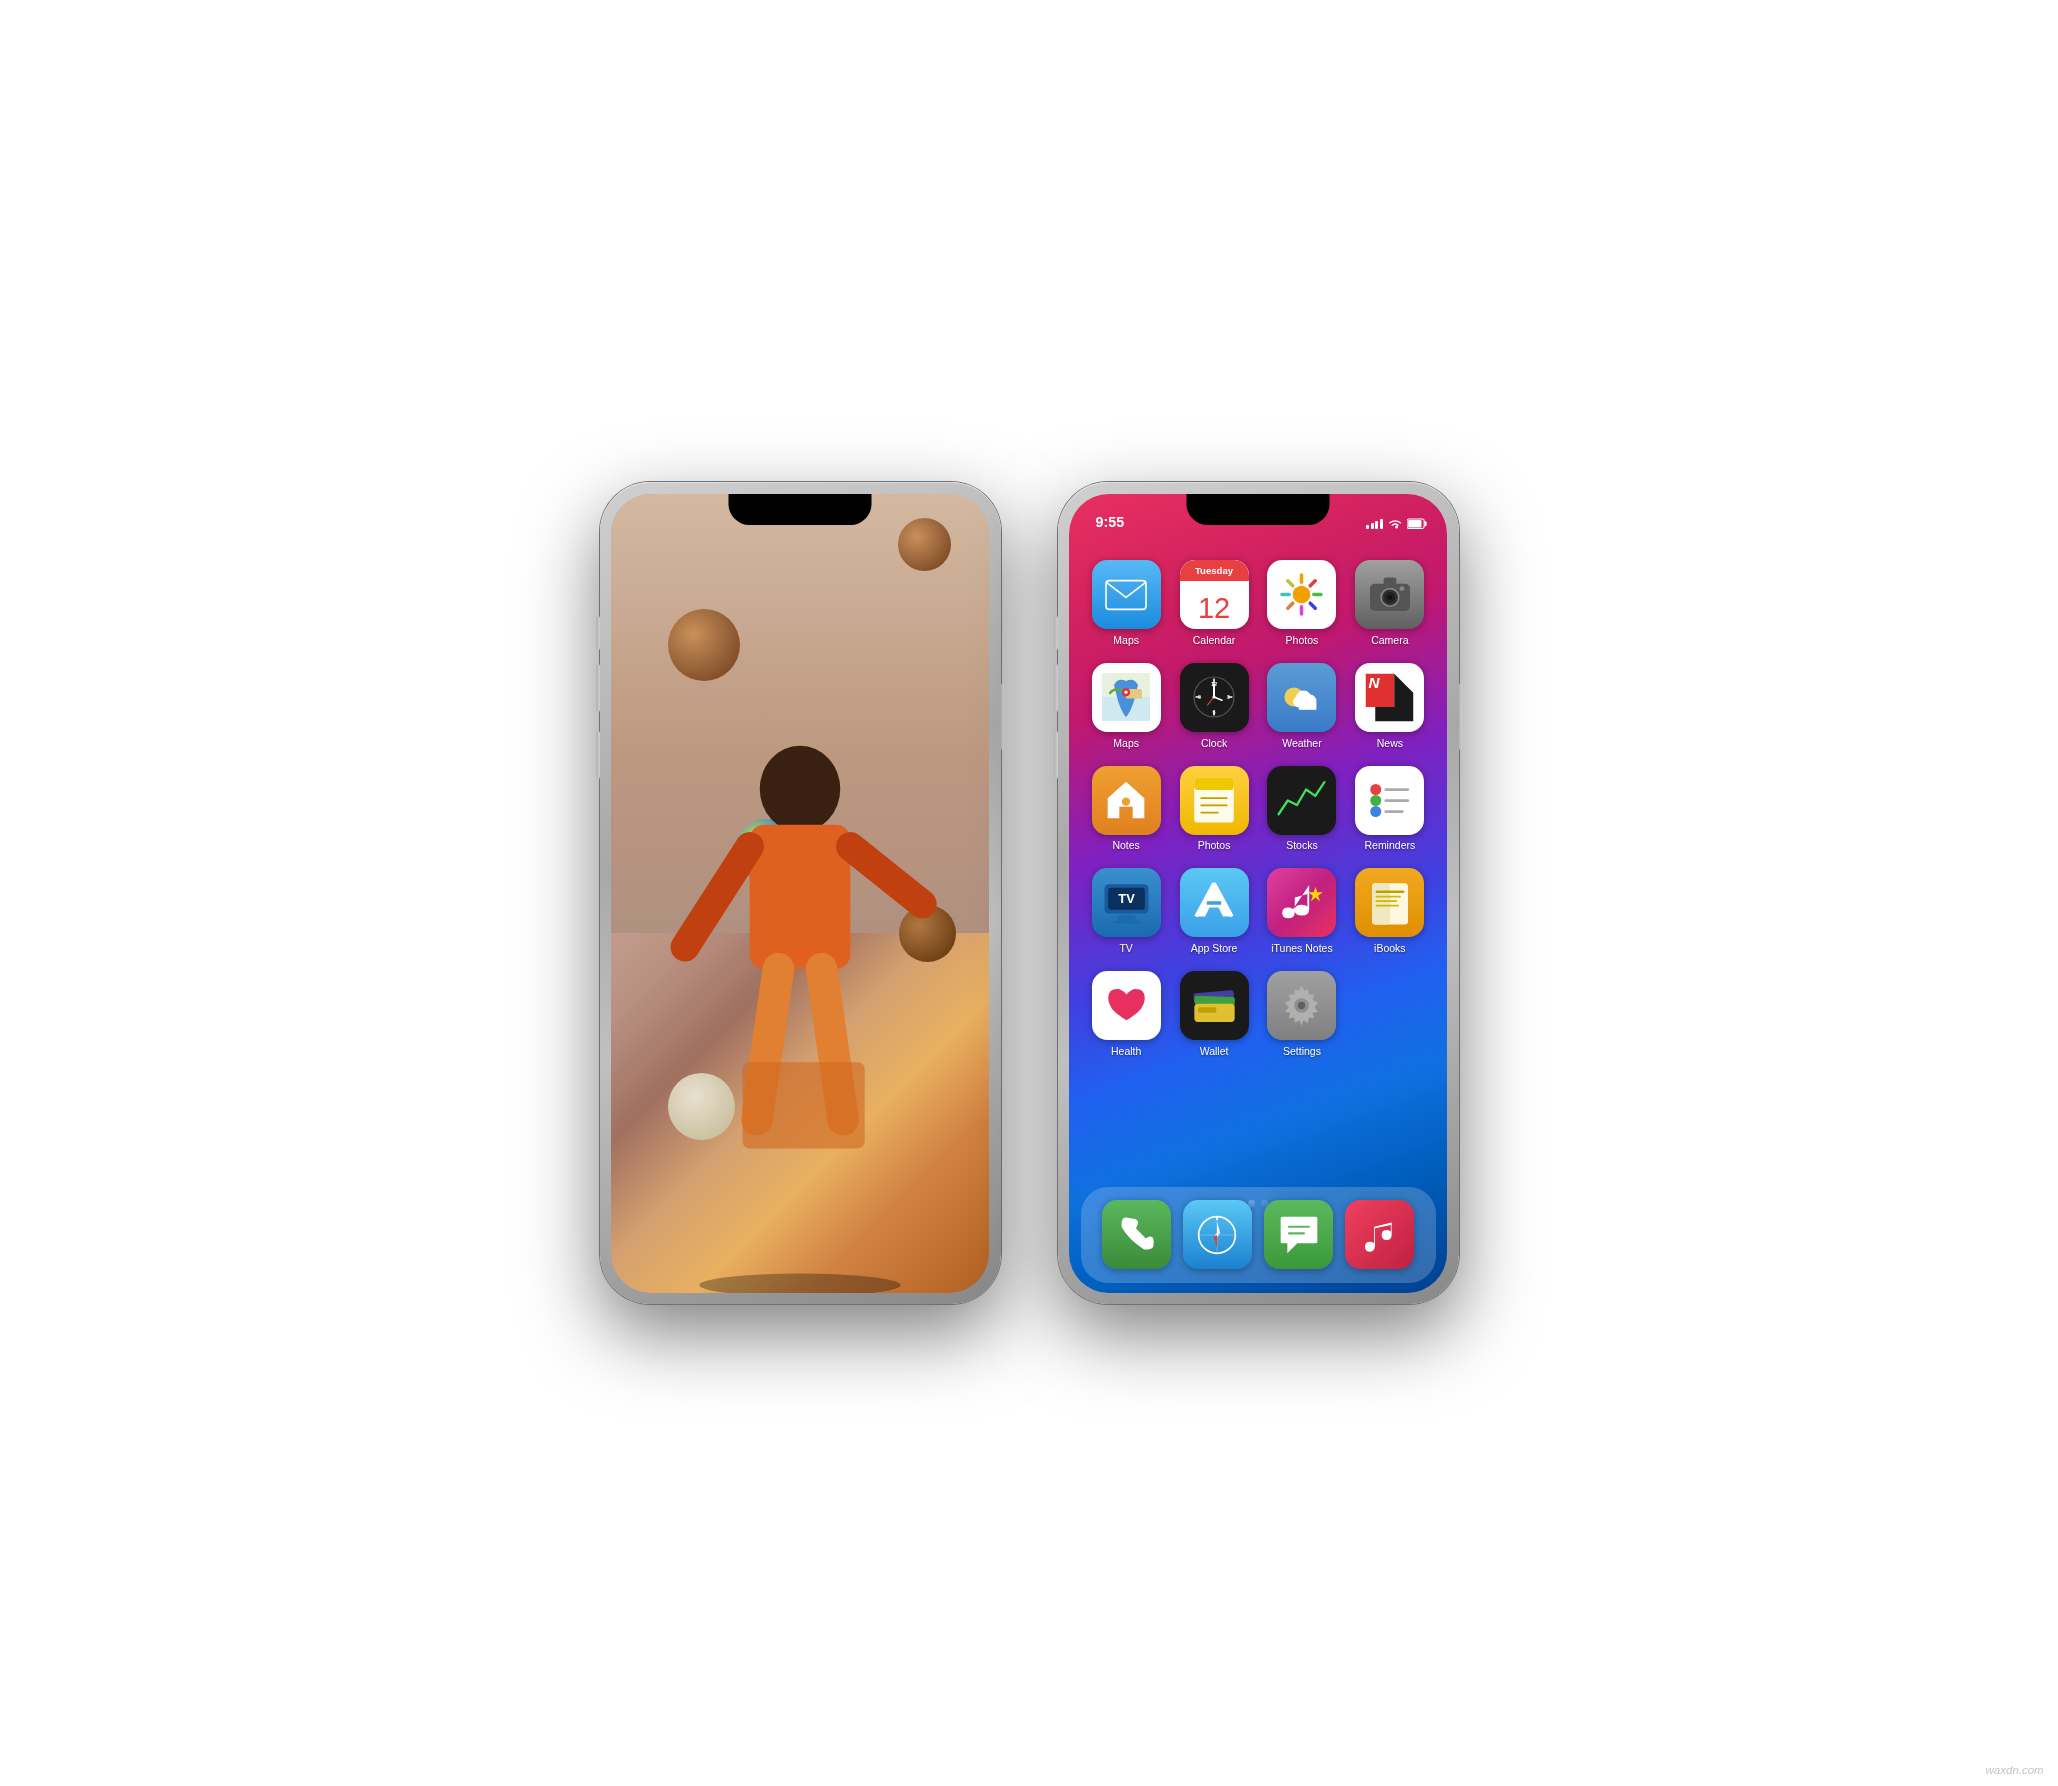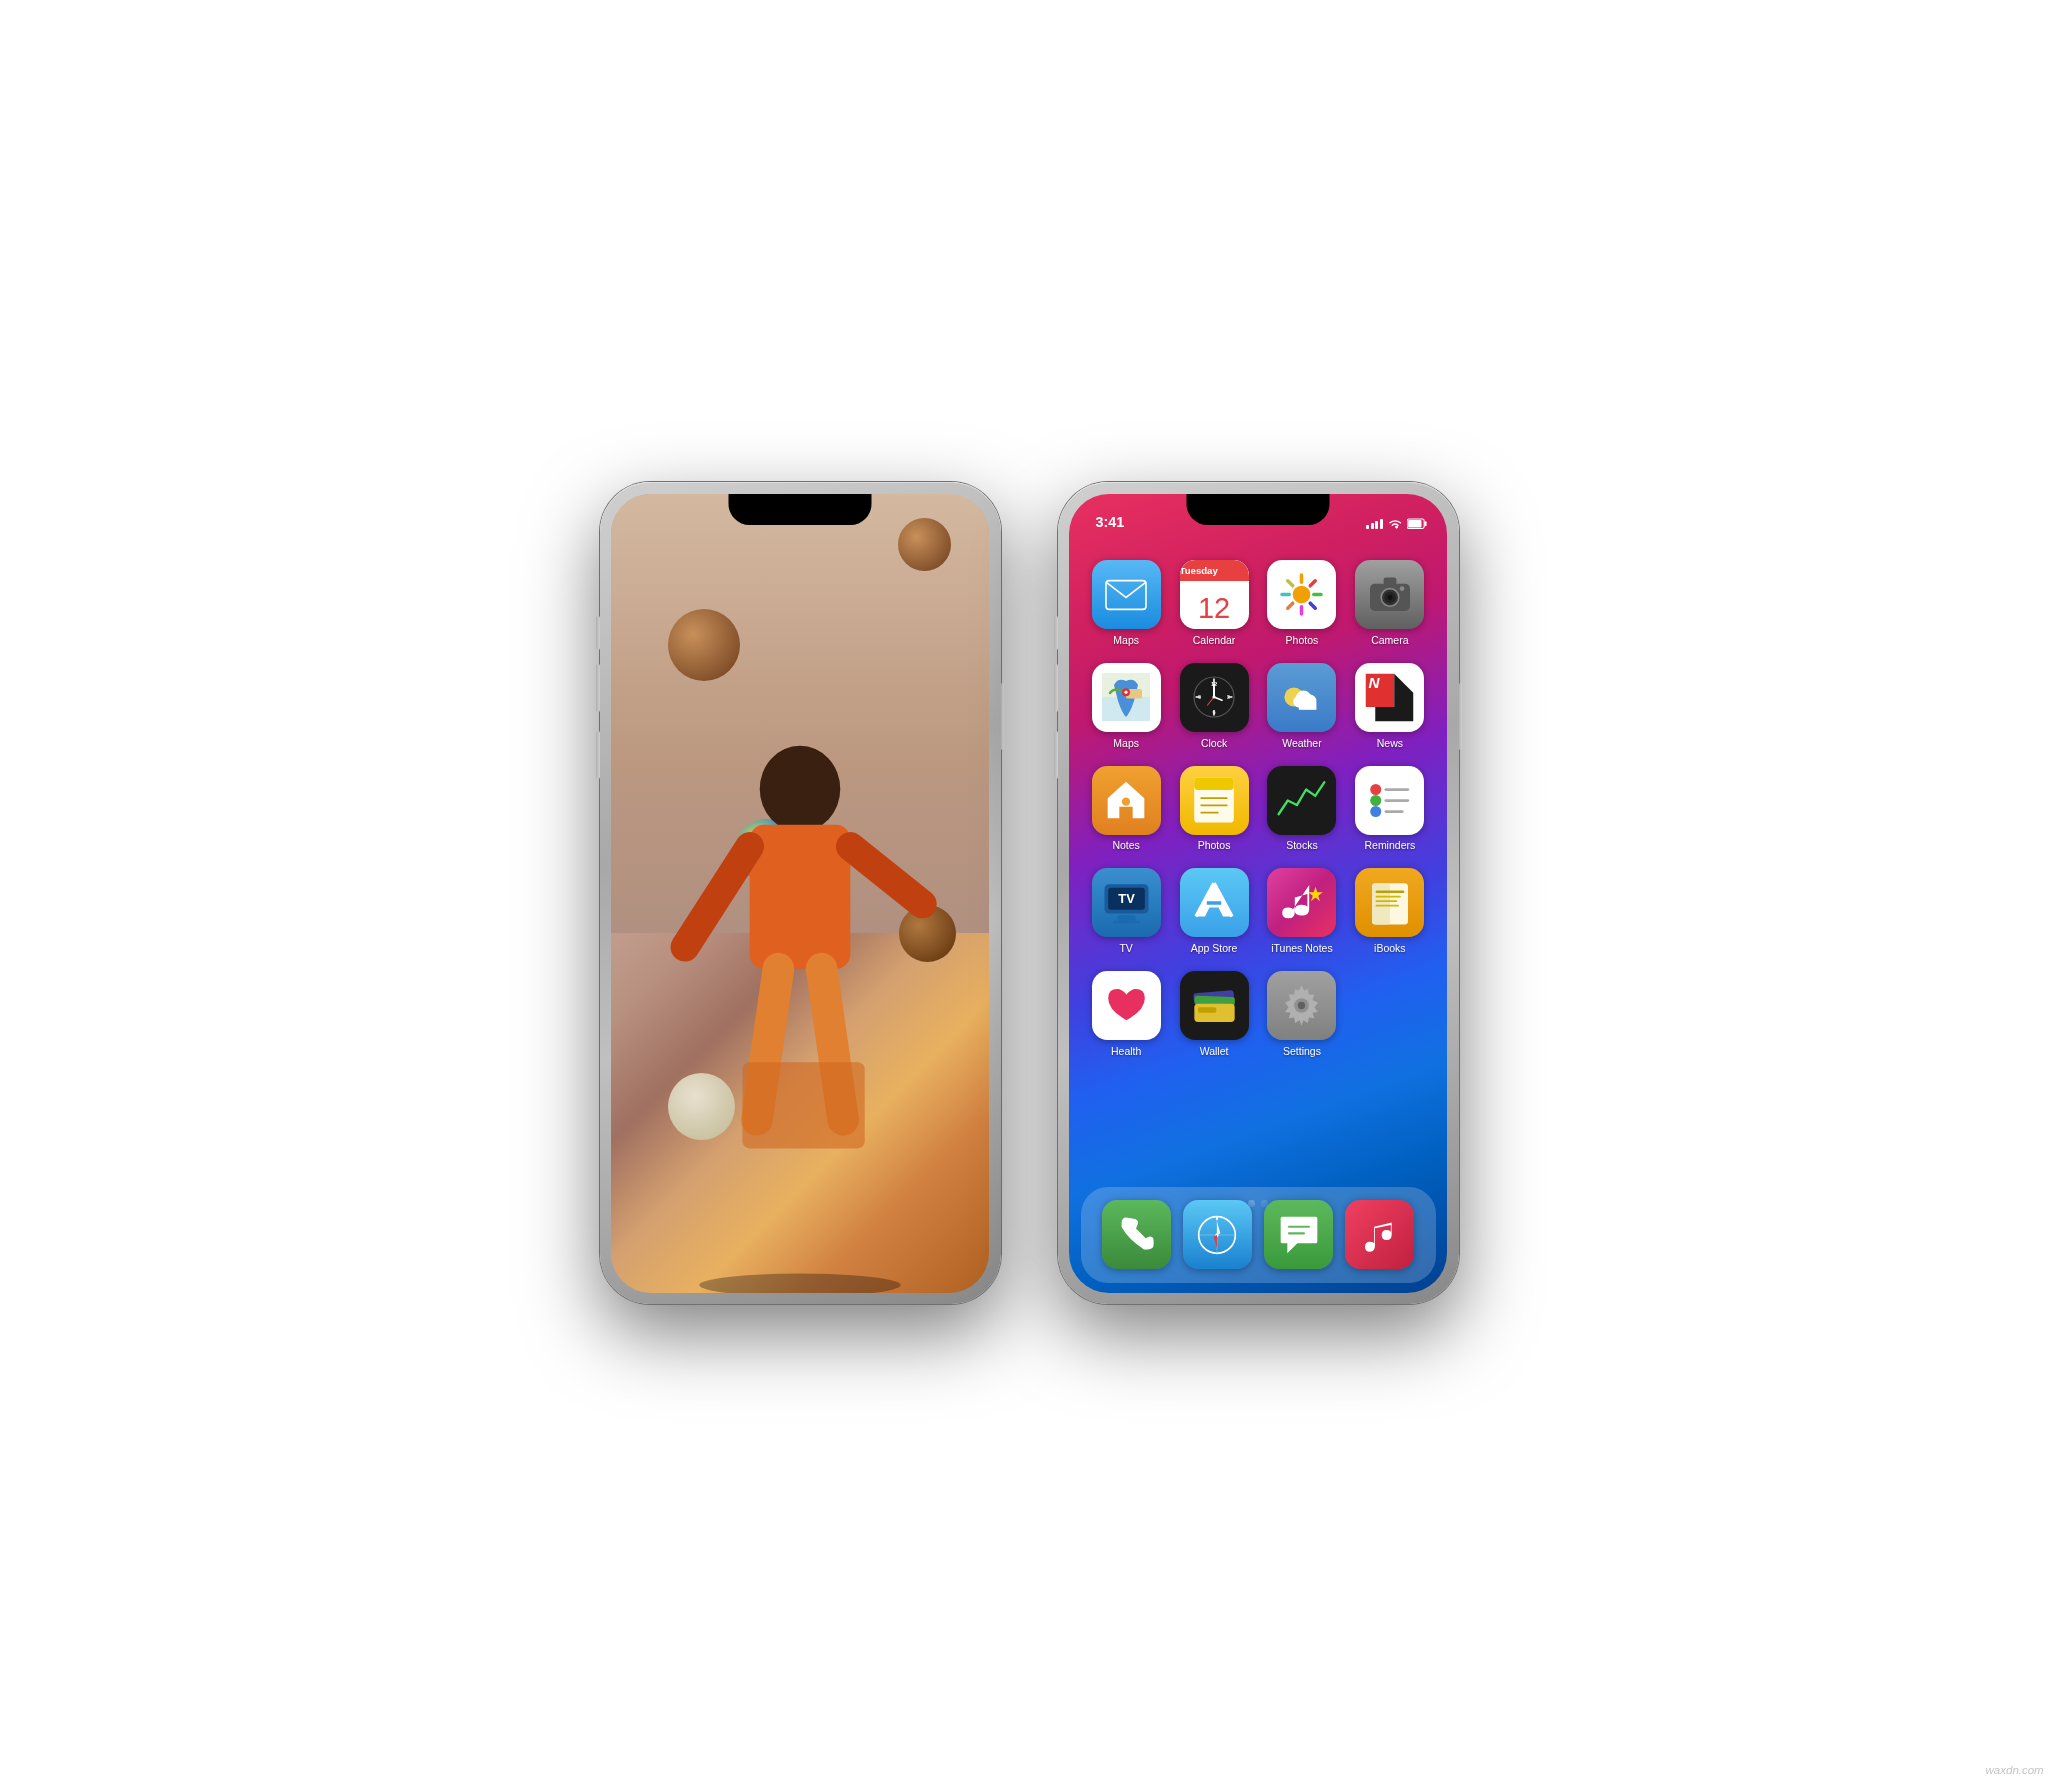--- a/index.html
+++ b/index.html
@@ -315,21 +315,21 @@
     }
 
     
     .icon-mail svg, .icon-clock svg, .icon-weather svg, .icon-maps svg { width: 48px; height: 48px; }
 
     
     .cal-header {
       position: absolute; top: 0; left: 0; right: 0; height: 21px;
       background: #e84040;
       border-radius: 15.3px 15.3px 0 0;
-      display: flex; align-items: center; justify-content: flex-start;
+      display: flex; align-items: center; justify-content: center;
       font-size: 9.6px; color: white; font-weight: 600;
     }
     .cal-date {
       position: absolute; bottom: 3.8px; left: 0; right: 0;
       text-align: center; font-size: 29px; font-weight: 300; color: #e84040;
     }
 
     
     .watermark {
       position: absolute;
@@ -387,21 +387,21 @@
   <div class="phone phone-right">
     <div class="btn-side btn-mute"></div>
     <div class="btn-side btn-vol-up"></div>
     <div class="btn-side btn-vol-down"></div>
     <div class="btn-side btn-power"></div>
     <div class="screen">
       <div class="notch"></div>
       <div class="ios-bg">
 
         <div class="status-bar">
-          <span class="status-time">3:41</span>
+          <span class="status-time">9:55</span>
           <div class="status-icons">
 
             <div class="signal-bars">
               <div class="signal-bar" style="height:3.8px"></div>
               <div class="signal-bar" style="height:5.7px"></div>
               <div class="signal-bar" style="height:7.6px"></div>
               <div class="signal-bar" style="height:9.6px"></div>
             </div>
 
             <svg width="14.3" height="11.5" viewBox="0 0 15 12">

